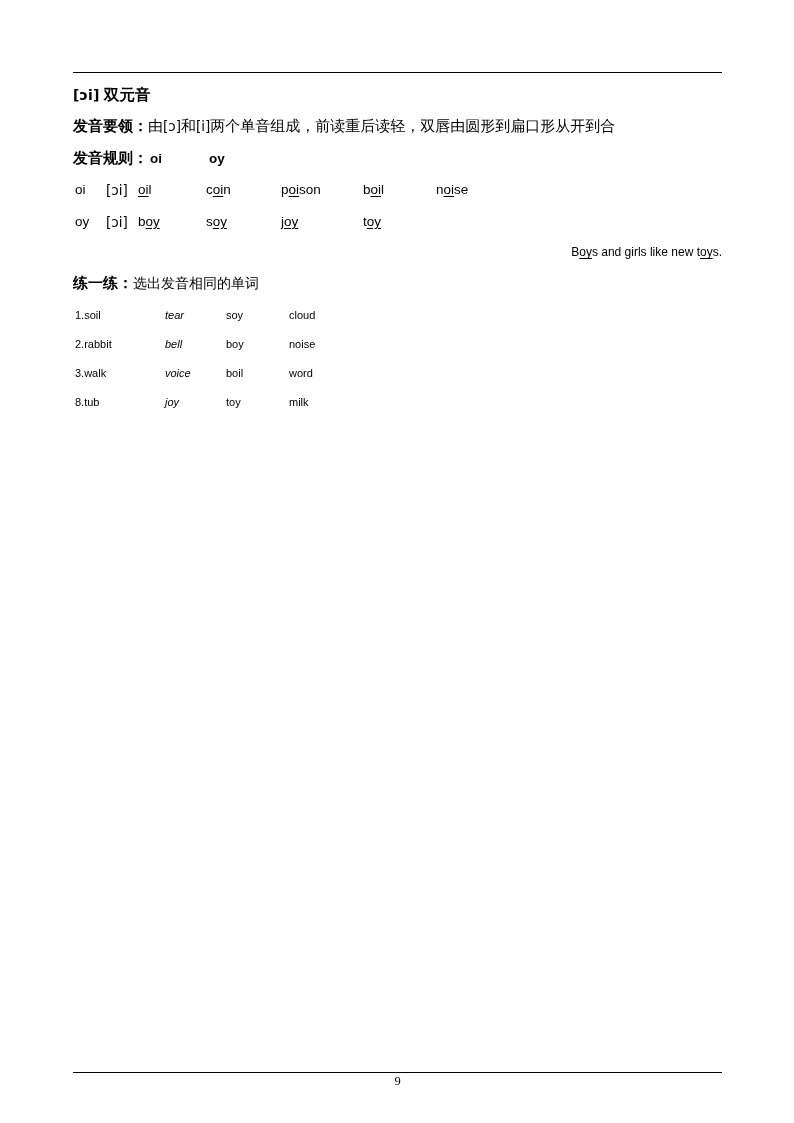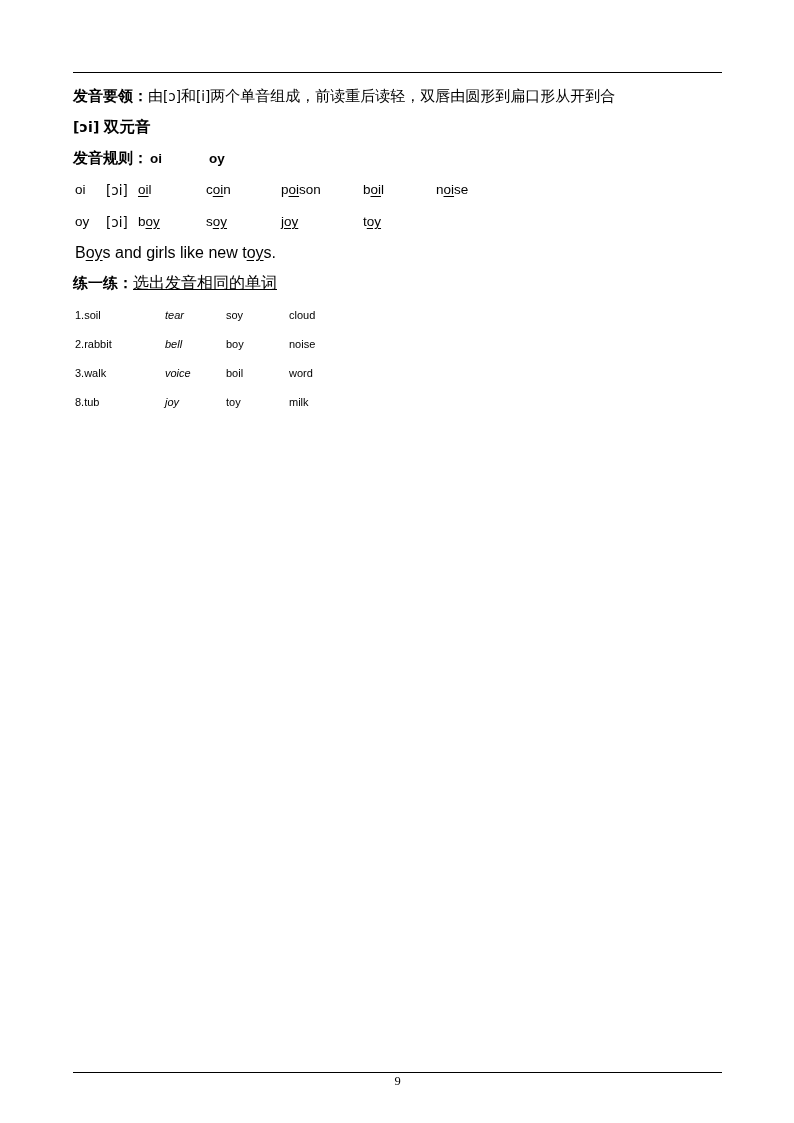--- a/index.html
+++ b/index.html
@@ -118,26 +118,27 @@
   .wordrow .c-w3    { left: 290px; }
   .wordrow .c-w4    { left: 363px; }
 
   .u { text-decoration: underline; text-underline-offset: 1.5px; }
 
   .section-head {
     font-size: 15px;
     font-weight: bold;
     line-height: 32px;
   }
-  .section-head .sh-body { font-weight: normal; font-size: 16px; text-decoration: underline; }
+  .section-head .sh-body { font-weight: normal; font-size: 14px; }
 
   .sentence {
-    font-size: 16px;
+    font-size: 12px;
     line-height: 29px;
     padding-left: 2px;
+    text-align: right;
   }
 
   
   .exercise {
     position: relative;
     margin-top: 2px;
   }
   .ex-row {
     position: relative;
     height: 29px;
@@ -155,26 +156,26 @@
 </style>
 </head>
 <body>
 
 <div class="page">
 
   <div class="header-rule"></div>
 
   <div class="content">
 
+    <div class="line title-line">
+      <span class="title-ipa">[ɔi]</span><span class="title-cn">双元音</span>
+    </div>
+
     <div class="line key-line">
       <span class="key-label">发音要领：</span><span class="key-body">由</span><span class="ipa-inline">[ɔ]</span><span class="key-body">和</span><span class="ipa-inline">[i]</span><span class="key-body">两个单音组成，前读重后读轻，双唇由圆形到扁口形从开到合</span>
-    </div>
-
-    <div class="line title-line">
-      <span class="title-ipa">[ɔi]</span><span class="title-cn">双元音</span>
     </div>
 
     <div class="line rule-line">
       <span>发音规则：</span><span class="rg-1">oi</span><span class="rg-2">oy</span>
     </div>
 
     <div class="wordrow">
       <span class="c-key">oi</span>
       <span class="c-ipa">[ɔi]</span>
       <span class="c-w0"><span></span><span class="u">oi</span><span>l</span></span>

